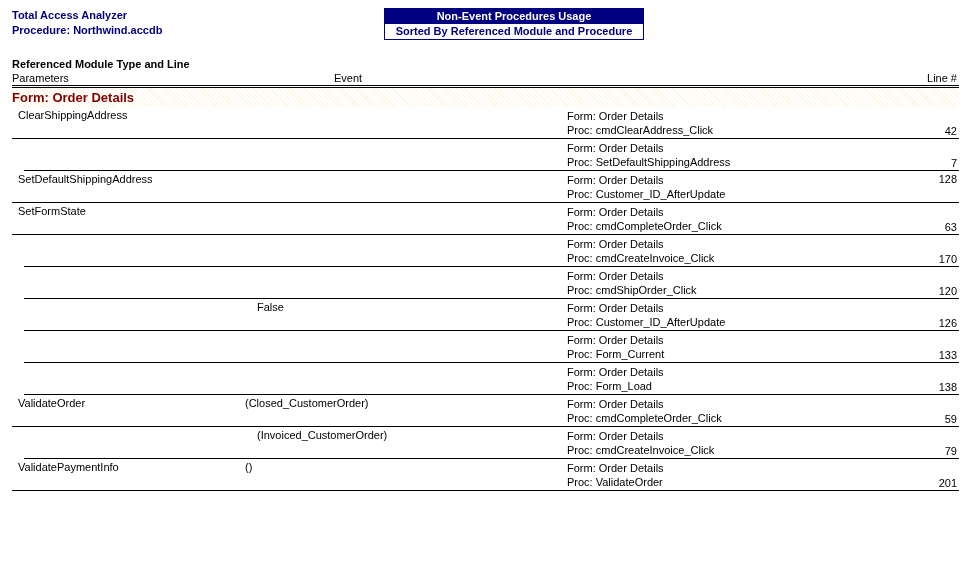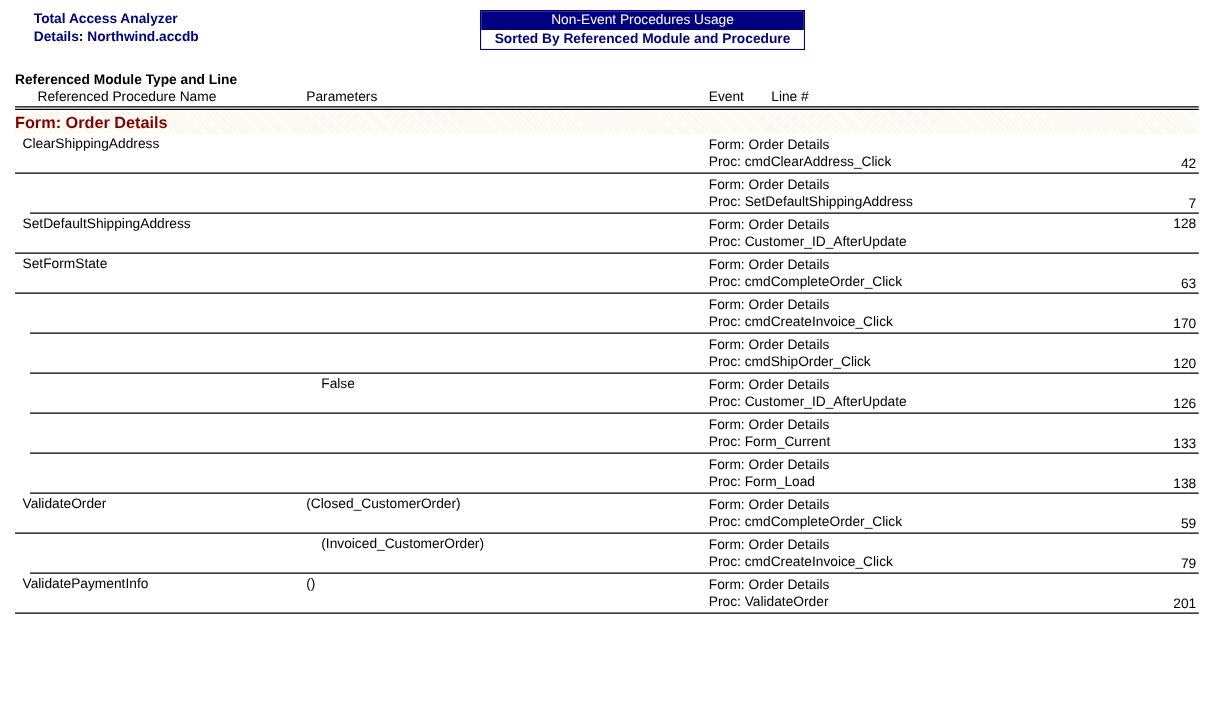--- a/index.html
+++ b/index.html
@@ -20,30 +20,29 @@
     margin-bottom: 2px;
   }
   .left-header {
     color: #000080;
     font-weight: bold;
     width: 372px;
     flex-shrink: 0;
   }
   .left-header div {
     line-height: 15px;
-    margin-left: 15px;
   }
   .title-box {
     border: 1px solid #000080;
     width: 260px;
   }
   .title-top {
     background: #000080;
     color: #ffffff;
-    font-weight: normal;
+    font-weight: bold;
     text-align: center;
     padding: 0 4px;
     line-height: 15px;
   }
   .title-bottom {
     background: #ffffff;
     color: #000080;
     font-weight: bold;
     text-align: center;
     padding: 0 4px;
@@ -71,20 +70,21 @@
   .col-calling {
     width: 300px;
     flex-shrink: 0;
   }
   .col-event {
     width: 50px;
     flex-shrink: 0;
   }
   .col-line {
     flex: 1;
+    text-align: right;
     padding-right: 2px;
   }
   .group-header {
     background: repeating-linear-gradient(45deg, #fff4e0, #fff4e0 1px, #ffffff 1px, #ffffff 3px);
     color: #800000;
     font-weight: bold;
     font-size: 13px;
     padding: 2px 0 2px 0;
   }
   .data-row {
@@ -106,32 +106,31 @@
     text-align: right;
     padding-right: 2px;
   }
 </style>
 </head>
 <body>
 
 <div class="top-row">
   <div class="left-header">
     <div>Total Access Analyzer</div>
-    <div>Details: Northwind.accdb</div>
+    <div>Procedure: Northwind.accdb</div>
   </div>
   <div class="title-box">
     <div class="title-top">Non-Event Procedures Usage</div>
     <div class="title-bottom">Sorted By Referenced Module and Procedure</div>
   </div>
 </div>
 
 <div class="section-heading">Referenced Module Type and Line</div>
 
 <div class="col-headers">
-  <div class="col-proc">Referenced Procedure Name</div>
   <div class="col-params">Parameters</div>
   <div class="col-event">Event</div>
   <div class="col-line">Line #</div>
 </div>
 
 <div class="group-header">Form: Order Details</div>
 
 <div id="rows-container">
     <div class="data-row">
       <div class="col-proc">ClearShippingAddress</div>

